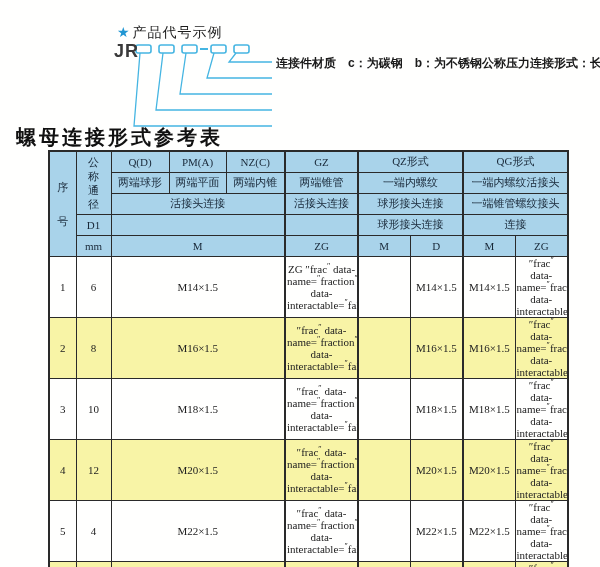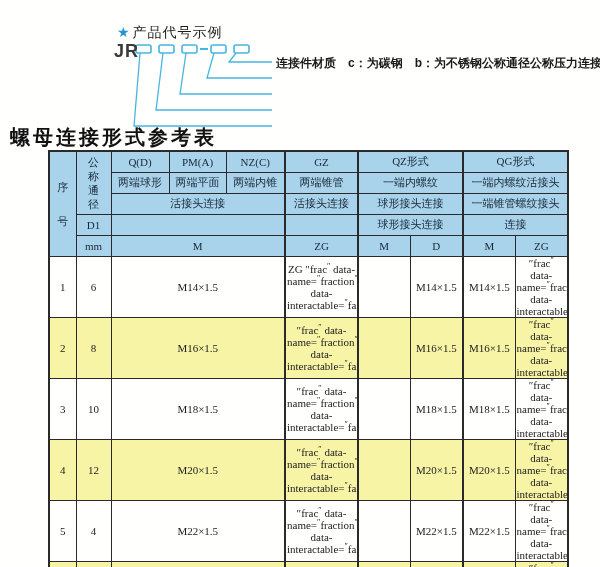--- a/index.html
+++ b/index.html
@@ -19,21 +19,21 @@
   .diagram-svg{position:absolute;left:0;top:0;width:600px;height:145px;}
   .star-title{position:absolute;left:117px;top:24px;font-size:14px;font-weight:normal;
     letter-spacing:1px;white-space:nowrap;}
   .star-title .star{color:var(--star);margin-right:2px;}
   .code-prefix{position:absolute;left:114px;top:41px;font-size:18px;font-weight:bold;
     color:#3a3a3a;letter-spacing:1px;}
   .diagram-labels{position:absolute;left:276px;top:55px;display:flex;flex-direction:row;}
   .diagram-labels .lbl{font-size:12px;font-weight:bold;line-height:16px;white-space:nowrap;}
 
   
-  .table-title{position:absolute;left:10px;top:124px;font-size:20px;font-weight:bold;
+  .table-title{position:absolute;left:16px;top:124px;font-size:20px;font-weight:bold;
     font-family:"DejaVu Serif","Liberation Serif",serif;letter-spacing:3px;color:#111;}
 
   
   .ref-table{position:absolute;left:48px;top:150px;border-collapse:collapse;
     table-layout:fixed;width:519px;border:2px solid var(--border);
     font-family:"Liberation Serif",serif;}
   .ref-table td{border:1px solid var(--border);text-align:center;vertical-align:middle;
     font-size:11px;height:21px;padding:0 1px;color:#222;overflow:hidden;}
   .ref-table thead td{background:var(--header-bg);color:#182838;}
   .ref-table td.bl2{border-left-width:2px;}
@@ -65,21 +65,20 @@
       <polyline points="140,53 134,126 272,126"></polyline>
     </g>
   </svg>
 
   <div class="star-title"><span class="star">★</span><span>产品代号示例</span></div>
 
   <div class="code-prefix">JR</div>
 
   <div class="diagram-labels">
     <div class="lbl">连接件材质　c：为碳钢　b：为不锈钢</div>
-    <div class="lbl">公称通径</div>
     <div class="lbl">公称压力</div>
     <div class="lbl">连接形式：长度可根据用户要求定制</div>
   </div>
 
   <div class="table-title">螺母连接形式参考表</div>
 
   <table class="ref-table">
     <colgroup>
       <col style="width:27px">
         <col style="width:35px">

